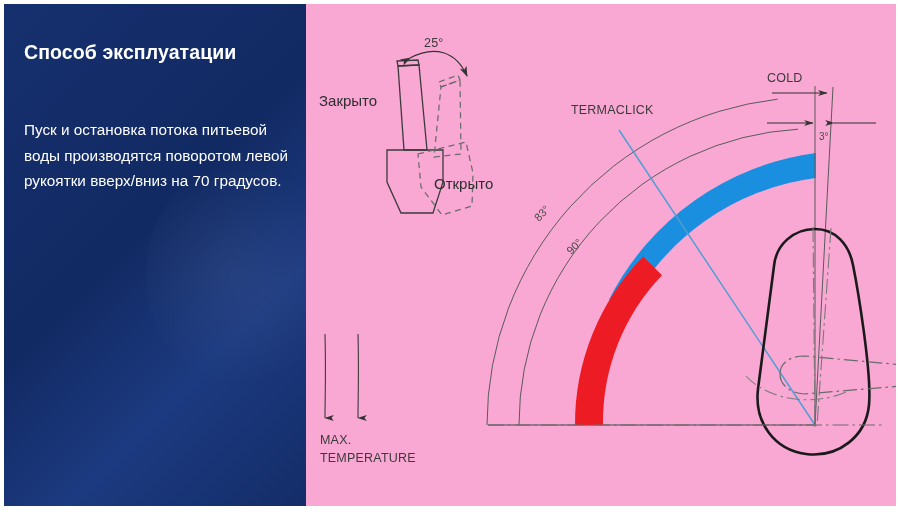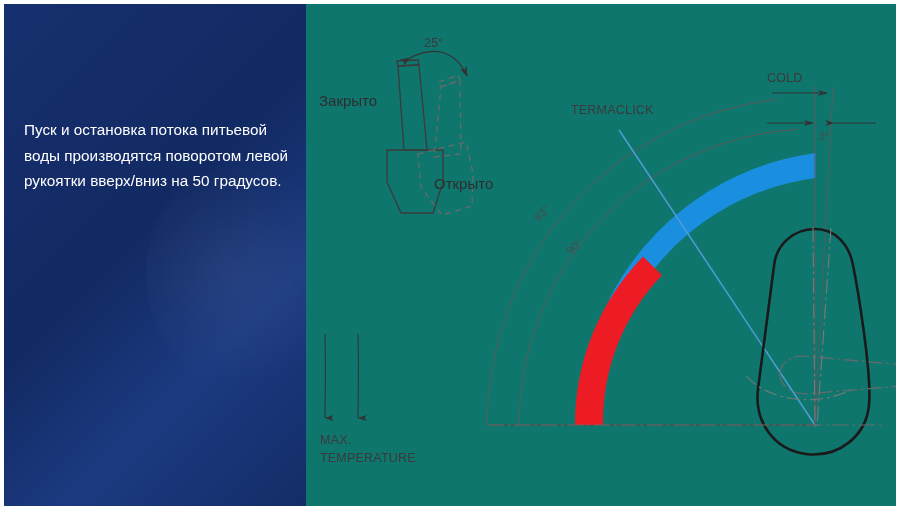--- a/index.html
+++ b/index.html
@@ -30,38 +30,39 @@
   #panel-title {
     position:absolute; left:20px; top:37px;
     font-size:19.5px; font-weight:bold; color:#ffffff;
     letter-spacing:.1px;
   }
   #panel-body { position:absolute; left:20px; top:88px; width:272px; }
   #panel-body p { color:#ffffff; font-size:15.3px; line-height:25.6px; }
   #panel-body p.para2 { margin-top:25px; }
 
   
-  #diagram { position:absolute; left:306px; top:4px; width:590px; height:502px; background:#0f766e; }
+  #diagram { position:absolute; left:306px; top:4px; width:590px; height:502px; background:#f9a8d4; }
   #diagram svg { display:block; }
 
   .lbl { font-family:"Liberation Sans", sans-serif; fill:#3a3a3a; }
   .lbl-ru { font-size:15px; fill:#2e2e2e; }
   .lbl-cap { font-size:12.5px; fill:#3a3a3a; letter-spacing:.2px; }
   .lbl-deg { font-size:11px; fill:#4a4a4a; }
   .lbl-deg-sm { font-size:10px; fill:#4a4a4a; }
 </style>
 </head>
 <body>
 
 <div id="root">
 
   <div id="left-panel">
     <div class="watermark"></div>
+    <div id="panel-title">Способ эксплуатации</div>
     <div id="panel-body">
-      <p class="para2">Пуск и остановка потока питьевой воды производятся поворотом левой рукоятки вверх/вниз на 50 градусов.</p>
+      <p class="para2">Пуск и остановка потока питьевой воды производятся поворотом левой рукоятки вверх/вниз на 70 градусов.</p>
     </div>
   </div>
 
   <div id="diagram">
     <svg width="590" height="502" viewBox="0 0 590 502" xmlns="http://www.w3.org/2000/svg">
 
       <defs>
         <marker id="arrowDown" markerWidth="7" markerHeight="9" refX="3.5" refY="8.4" orient="auto">
           <path d="M3.5,9 L0.6,0 L3.5,2.2 L6.4,0 Z" fill="#333"></path>
         </marker>

